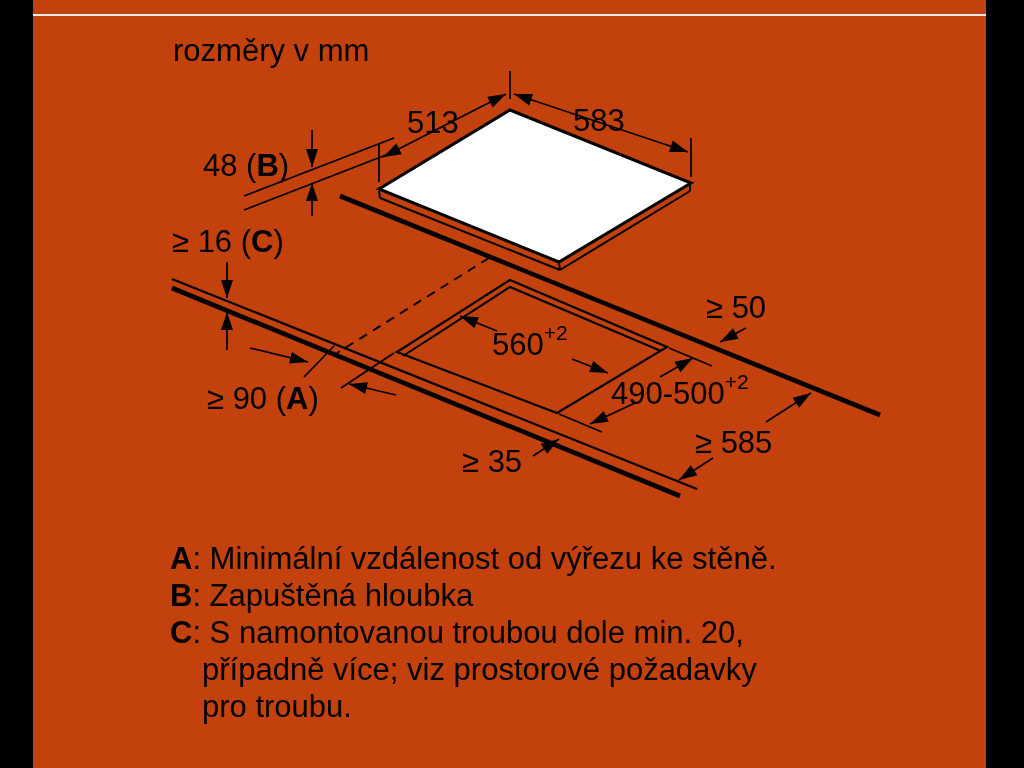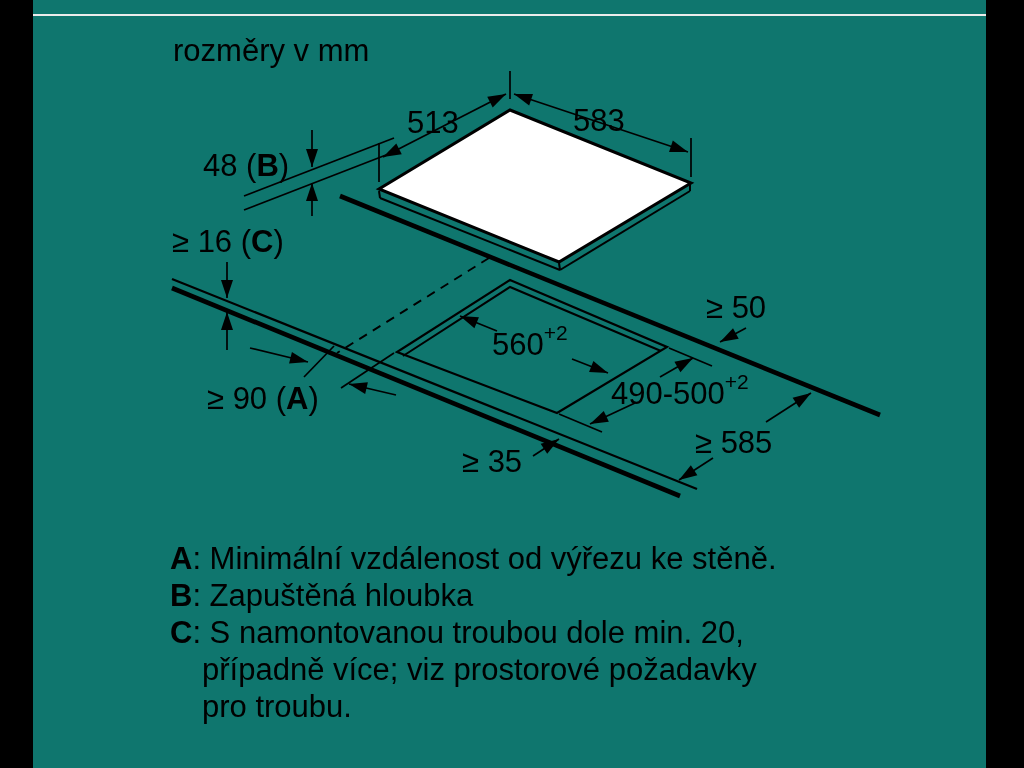--- a/index.html
+++ b/index.html
@@ -1,17 +1,17 @@
 <!DOCTYPE html>
 <html><head>
 <meta charset="utf-8">
 <style>
   html,body{margin:0;padding:0;background:#000;}
   .stage{position:relative;width:1024px;height:768px;background:#000;overflow:hidden;}
-  .canvas{position:absolute;left:33px;top:0;width:953px;height:768px;background:#0f766e;}
+  .canvas{position:absolute;left:33px;top:0;width:953px;height:768px;background:#c2410c;}
   svg{display:block;}
   svg text{font-family:"Liberation Sans","DejaVu Sans",sans-serif;fill:#000;}
   .dim{font-size:31px;}
   .sup{font-size:21px;}
   .bold{font-weight:bold;}
   .legend{font-size:31px;}
   .thin{stroke:#000;stroke-width:1.7;fill:none;}
   .med{stroke:#000;stroke-width:2.2;fill:none;}
   .outline{stroke:#000;stroke-width:3;fill:#fff;}
   .band{stroke:#000;stroke-width:2;fill:none;}

